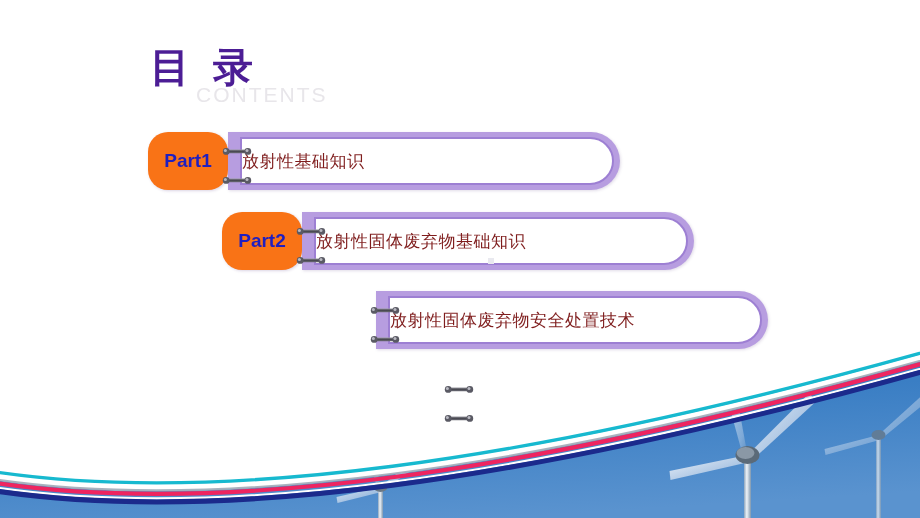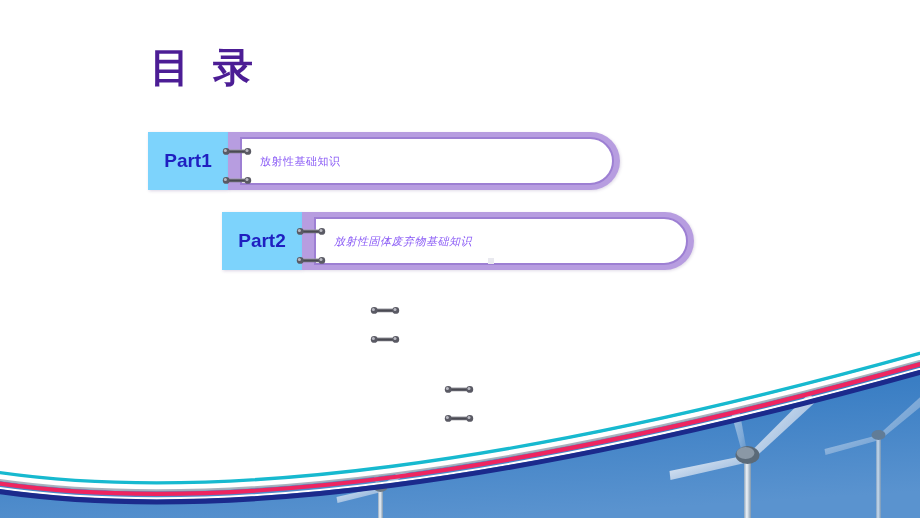--- a/index.html
+++ b/index.html
@@ -63,25 +63,26 @@
   .row {
     position: absolute;
     height: 58px;
   }
   .part-box {
     position: absolute;
     left: 0;
     top: 0;
     width: 80px;
     height: 58px;
-    background: #7dd3fc;
+    background: #f97316;
     display: flex;
     align-items: center;
     justify-content: center;
     box-shadow: 1px 1px 3px rgba(90,60,130,0.22);
+    border-radius: 20px;
   }
   .part-label {
     font-size: 19px;
     font-weight: bold;
     color: #1f1fc0;
     letter-spacing: 0px;
     white-space: nowrap;
   }
 
   
@@ -100,23 +101,23 @@
     right: 6px;
     bottom: 5px;
     background: #ffffff;
     border: 2px solid #9d7fd3;
     border-radius: 0 24px 24px 0;
     box-sizing: border-box;
     display: flex;
     align-items: center;
   }
   .capsule-text {
-    margin-left: 18px;
-    font-size: 11px;
-    color: #8b5cf6;
+    margin-left: 0;
+    font-size: 17px;
+    color: #7f1d1d;
     white-space: nowrap;
     letter-spacing: 0.5px;
   }
 
   
   .connector {
     position: absolute;
     width: 30px;
     height: 9px;
     z-index: 5;
@@ -205,20 +206,21 @@
       <path d="M -40 470 C 200 516, 540 466, 960 346" stroke="#ffffff" stroke-width="3.2"></path>
       <path d="M -40 473.5 C 200 519.5, 540 469.5, 960 349.5" stroke="#9aa6b4" stroke-width="2.2" opacity="0.85"></path>
       <path d="M -40 477 C 200 523, 540 473, 960 353" stroke="#ee2560" stroke-width="4.2"></path>
       <path d="M -40 481.5 C 200 527.5, 540 477.5, 960 357.5" stroke="#ffffff" stroke-width="2.2"></path>
       <path d="M -40 485 C 200 531, 540 481, 960 361" stroke="#1b2a8c" stroke-width="5"></path>
     </g>
   </svg>
 
   <div id="heading">
     <div id="title-cn">目 录</div>
+    <div id="title-en">CONTENTS</div>
   </div>
 
   <div id="rows-host">
       <div class="row" style="left: 148px; top: 132px; width: 472px;">
         <div class="part-box">
           <span class="part-label">Part1</span>
         </div>
         <div class="capsule" style="left:80px;width:392px;">
           <div class="capsule-inner">
             <span class="capsule-text">放射性基础知识</span>
@@ -252,21 +254,21 @@
     <circle cx="4.2" cy="4.4" r="3.4" fill="#5a5a64"></circle>
     <circle cx="3.4" cy="3.5" r="1.5" fill="#b9b9c2"></circle>
     <circle cx="25.8" cy="4.4" r="3.4" fill="#5a5a64"></circle>
     <circle cx="25" cy="3.5" r="1.5" fill="#b9b9c2"></circle>
   </svg></span>
       </div>
       <div class="row" style="left: 222px; top: 212px; width: 472px;">
         <div class="part-box">
           <span class="part-label">Part2</span>
         </div>
-        <div class="capsule" style="left:80px;width:392px;font-style:italic;">
+        <div class="capsule" style="left:80px;width:392px;">
           <div class="capsule-inner">
             <span class="capsule-text">放射性固体废弃物基础知识</span>
           </div>
         </div>
         <span class="connector top" style="left:74px;">
   <svg viewBox="0 0 30 9" width="30" height="9" xmlns="http://www.w3.org/2000/svg">
     <defs>
       <linearGradient id="cg" x1="0" y1="0" x2="0" y2="1">
         <stop offset="0%" stop-color="#9a9aa2"></stop>
         <stop offset="45%" stop-color="#44444c"></stop>
@@ -289,20 +291,25 @@
       </linearGradient>
     </defs>
     <rect x="4" y="2.6" width="22" height="3.6" rx="1.8" fill="url(#cg)"></rect>
     <circle cx="4.2" cy="4.4" r="3.4" fill="#5a5a64"></circle>
     <circle cx="3.4" cy="3.5" r="1.5" fill="#b9b9c2"></circle>
     <circle cx="25.8" cy="4.4" r="3.4" fill="#5a5a64"></circle>
     <circle cx="25" cy="3.5" r="1.5" fill="#b9b9c2"></circle>
   </svg></span>
       </div>
       <div class="row" style="left: 296px; top: 291px; width: 472px;">
+        <div class="capsule" style="left:80px;width:392px;">
+          <div class="capsule-inner">
+            <span class="capsule-text">放射性固体废弃物安全处置技术</span>
+          </div>
+        </div>
         <span class="connector top" style="left:74px;">
   <svg viewBox="0 0 30 9" width="30" height="9" xmlns="http://www.w3.org/2000/svg">
     <defs>
       <linearGradient id="cg" x1="0" y1="0" x2="0" y2="1">
         <stop offset="0%" stop-color="#9a9aa2"></stop>
         <stop offset="45%" stop-color="#44444c"></stop>
         <stop offset="100%" stop-color="#6e6e78"></stop>
       </linearGradient>
     </defs>
     <rect x="4" y="2.6" width="22" height="3.6" rx="1.8" fill="url(#cg)"></rect>

